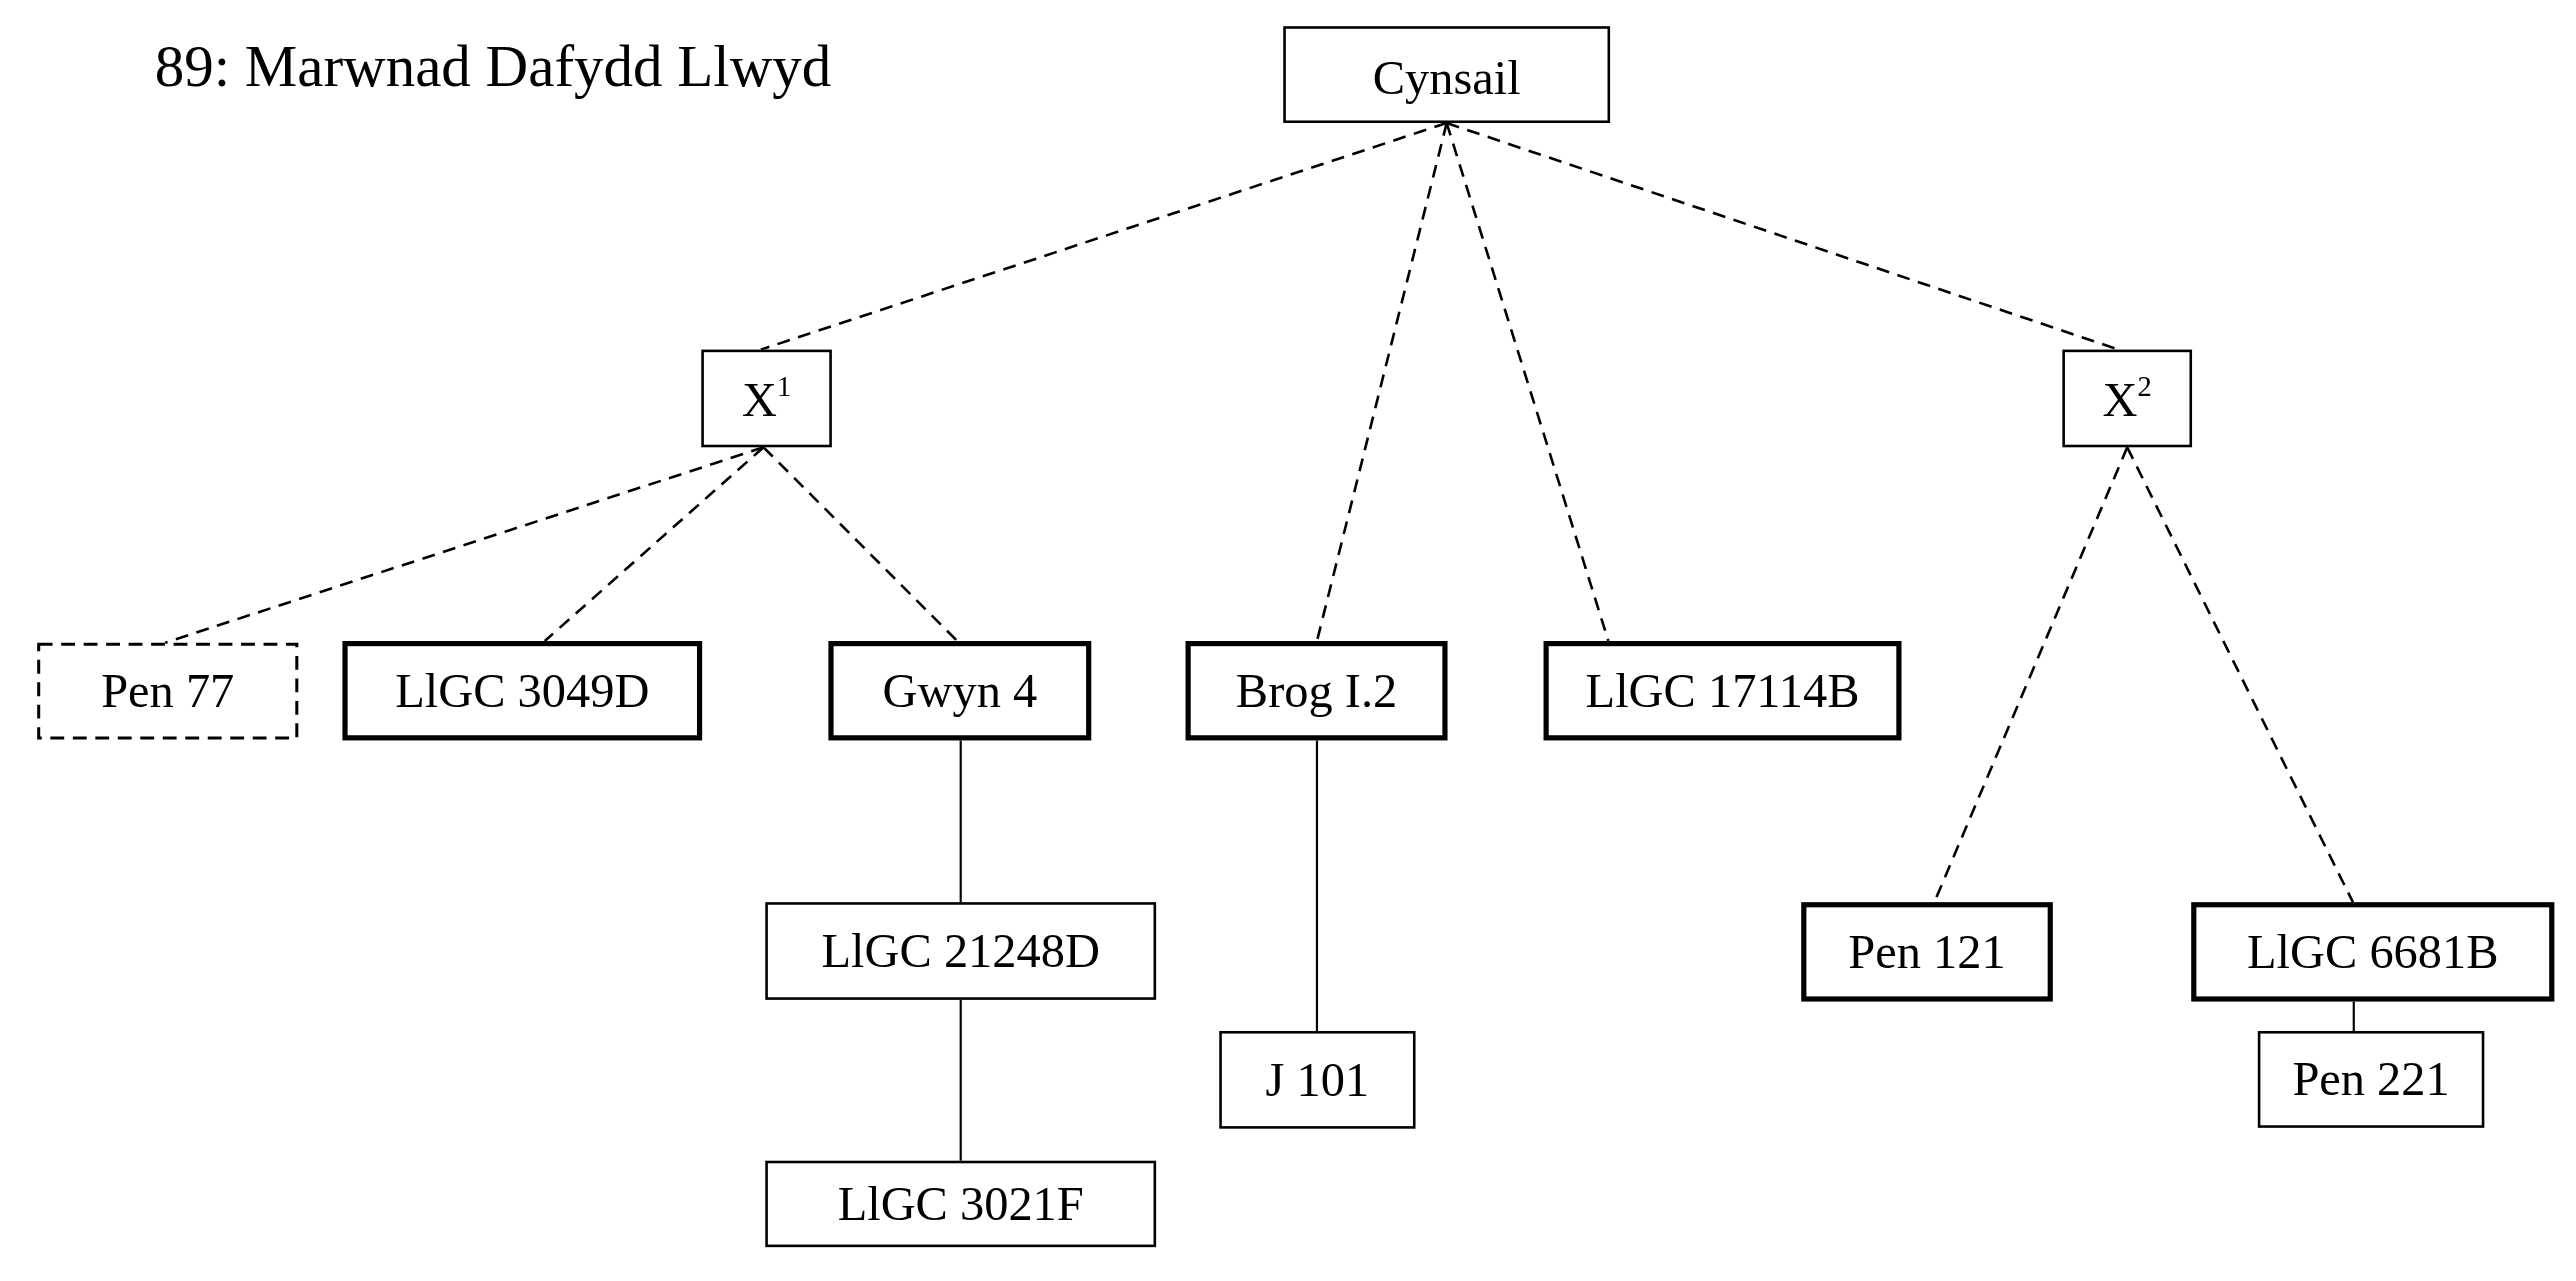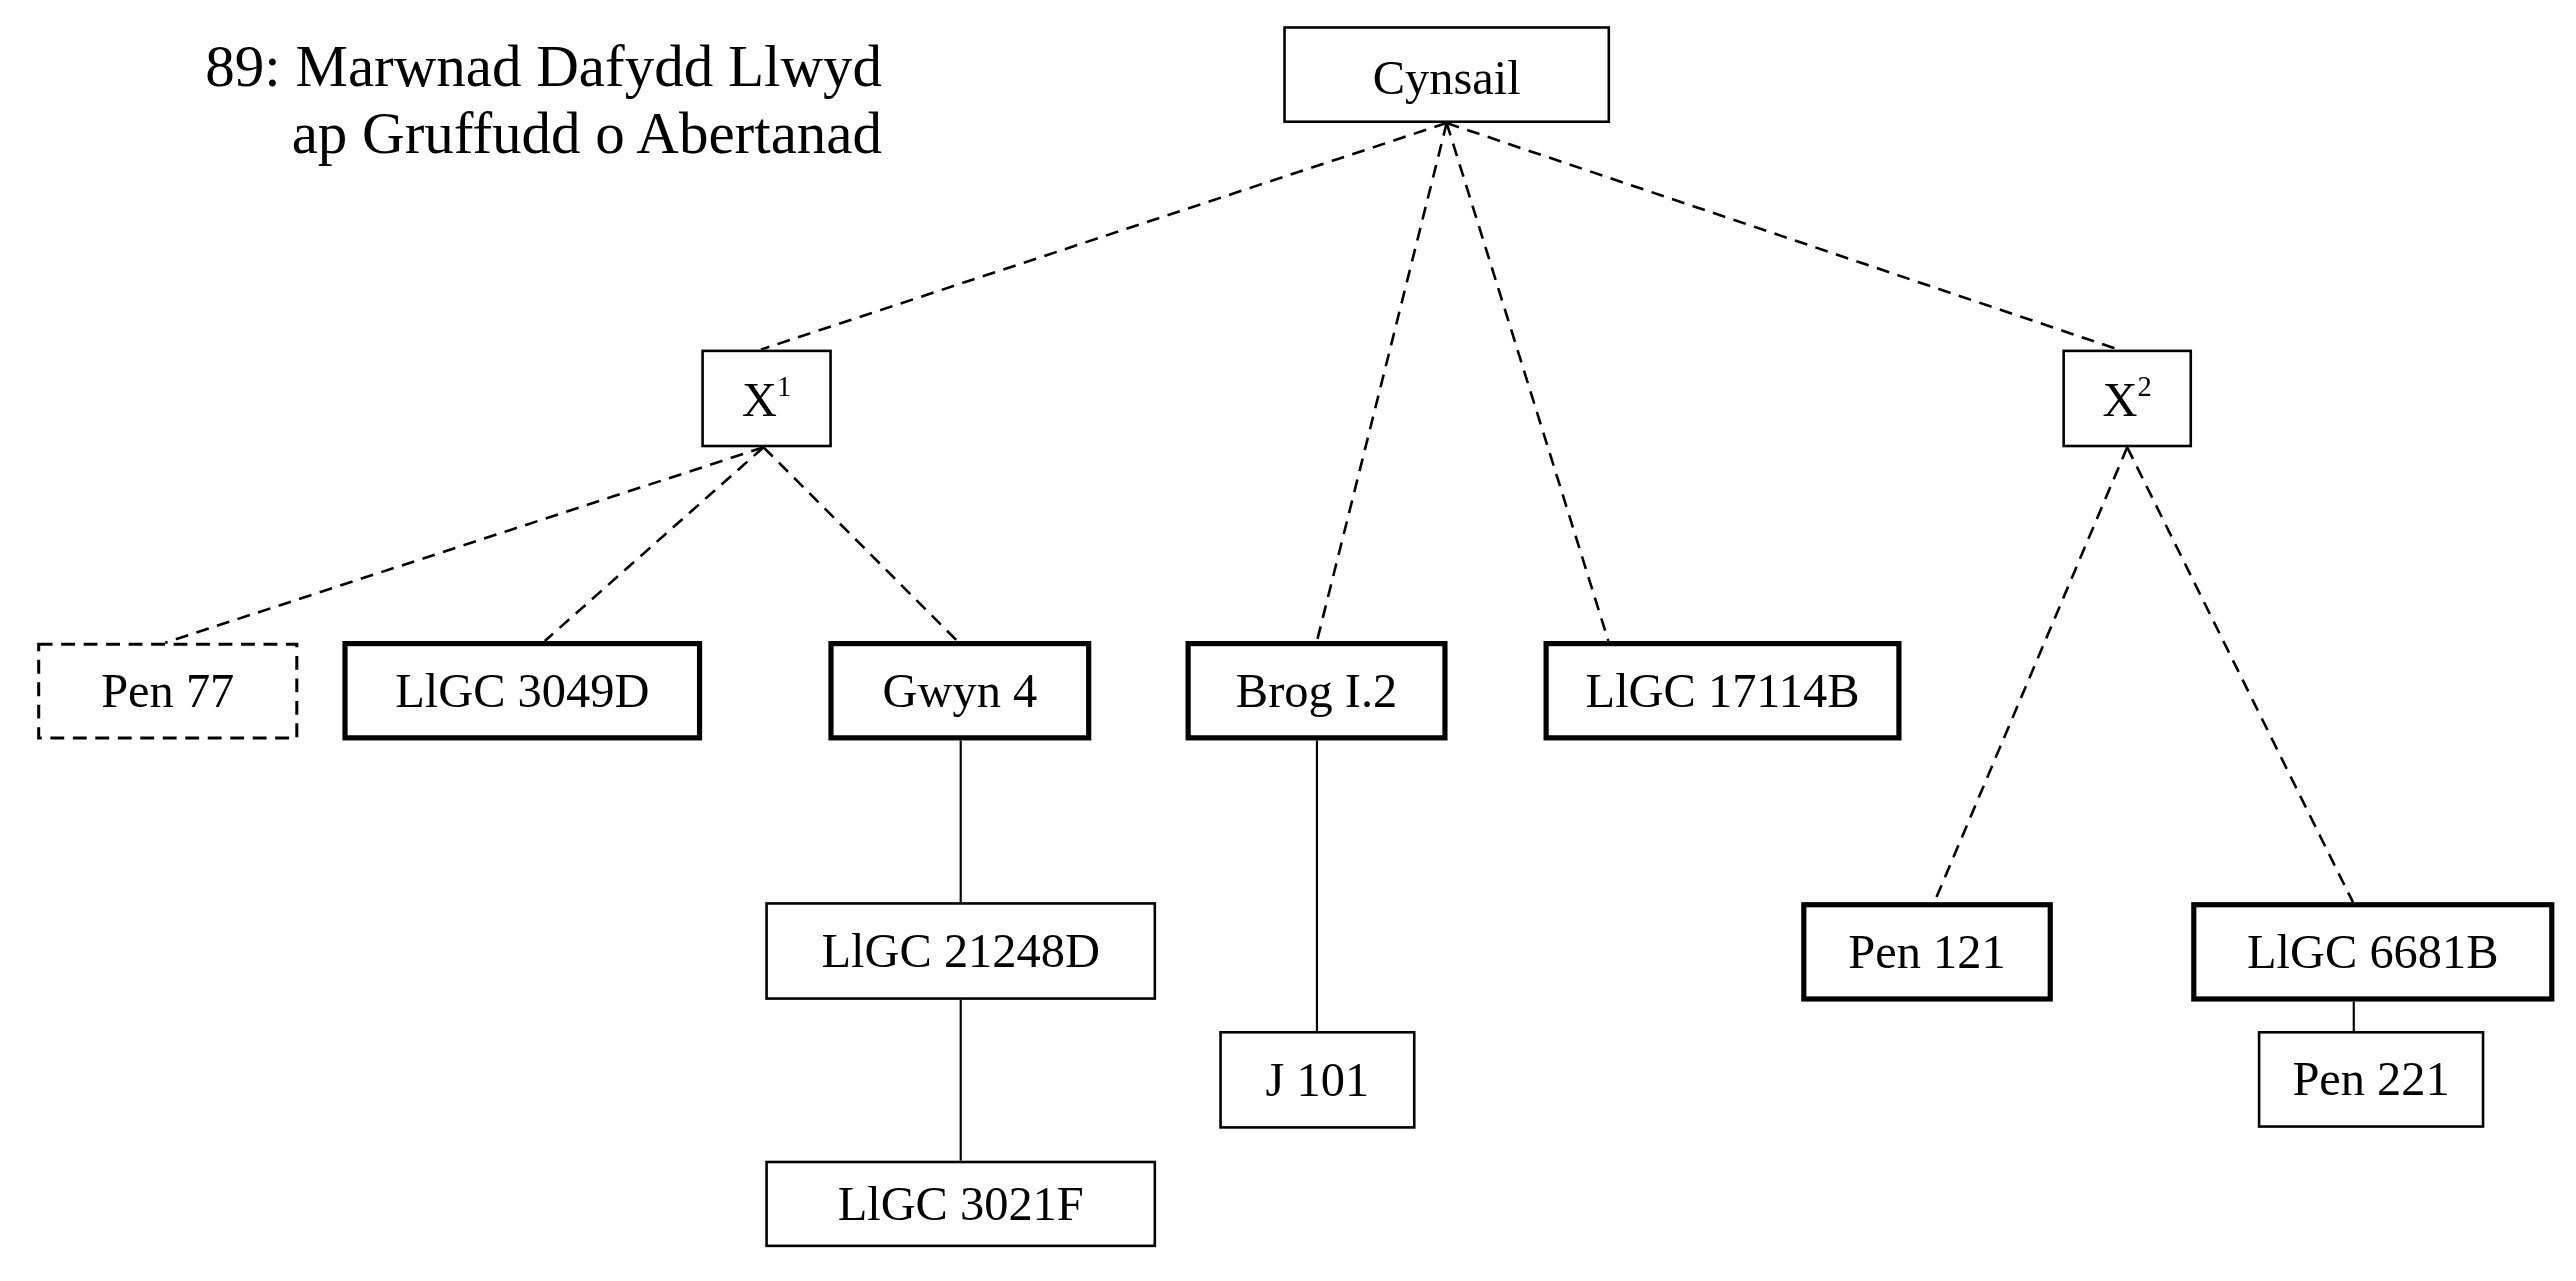--- a/index.html
+++ b/index.html
@@ -1,29 +1,28 @@
 <!DOCTYPE html>
 <html style="font-size:14px"><head>
   <meta charset="utf-8">
   <style>
     html, body { margin: 0; padding: 0; background: #ffffff; }
     body { width: 2576px; height: 1282px; position: relative; overflow: hidden;
            font-family: "Liberation Serif", "DejaVu Serif", serif; color: #000; }
     #stemma { position: absolute; left: 0; top: 0; }
-    .title { position: absolute; left: 104px; top: 33px; width: 778px; text-align: right;
+    .title { position: absolute; left: 104px; top: 33px; width: 778px; text-align: center;
              font-size: 59px; line-height: 67px; font-family: "Liberation Serif", serif; }
     .title div { white-space: nowrap; }
     .node-label { font-family: "Liberation Serif", serif; font-size: 56px; }
   </style>
 </head>
 <body>
 
 <div class="title">
   <div>89: Marwnad Dafydd Llwyd</div>
-  <div>ap Gruffudd o Abertanad</div>
 </div>
 
 <svg id="stemma" width="2576" height="1282" viewBox="0 0 2979 1482" xmlns="http://www.w3.org/2000/svg">
   <g id="edges">
       <line x1="1673" y1="142" x2="880" y2="404" stroke="#000" stroke-width="3" stroke-dasharray="15 10"></line>
       <line x1="1673" y1="142" x2="1523" y2="741" stroke="#000" stroke-width="3" stroke-dasharray="15 10"></line>
       <line x1="1673" y1="142" x2="1860" y2="741" stroke="#000" stroke-width="3" stroke-dasharray="15 10"></line>
       <line x1="1673" y1="142" x2="2450" y2="404" stroke="#000" stroke-width="3" stroke-dasharray="15 10"></line>
       <line x1="883" y1="517" x2="191" y2="743" stroke="#000" stroke-width="3" stroke-dasharray="15 10"></line>
       <line x1="883" y1="517" x2="630" y2="741" stroke="#000" stroke-width="3" stroke-dasharray="15 10"></line>

